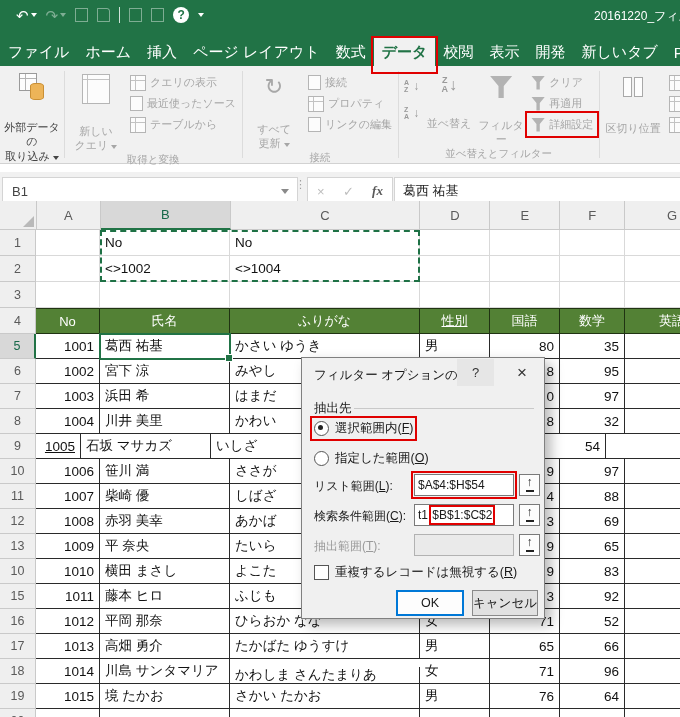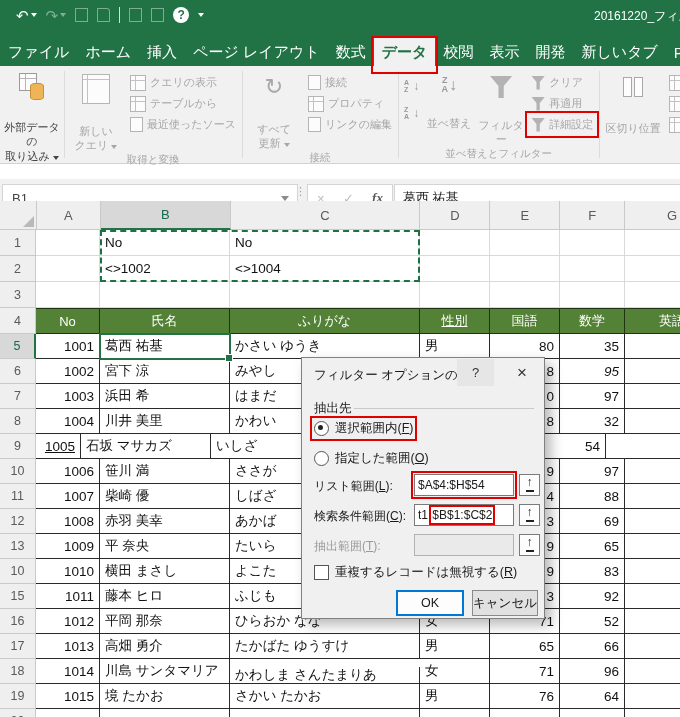--- a/index.html
+++ b/index.html
@@ -48,21 +48,21 @@
   .ext-ic .tbl::after{content:"";position:absolute;top:0;bottom:0;left:5px;width:1px;background:#b5b5b5}
   .ext-ic .cyl{position:absolute;right:1px;bottom:0;width:12px;height:15px;background:#edb458;border:1px solid #c98f35;border-radius:5px/3px}
   .azic{display:flex;flex-direction:column;font-size:7px;font-weight:bold;line-height:7px;color:#9a9a9a}
   .sortbig{display:flex;gap:1px;margin-top:3px;align-items:center}
   .sortbig .za{display:flex;flex-direction:column;font-size:9px;font-weight:bold;line-height:9px;color:#9a9a9a}
   .arrowdn{font-size:12px;color:#9a9a9a}
   .cols-ic{position:relative;width:24px;height:26px;margin-top:3px}
   .cols-ic span{position:absolute;top:2px;width:7px;height:18px;border:1px solid #a8a8a8;background:#fdfdfd}
   .redbox-item{outline:2px solid #e00000;outline-offset:1px}
   
-  .fbar{position:absolute;left:0;top:179px;right:0;height:37px;background:#f1f1f1;border-bottom:1px solid #c6c6c6}
+  .fbar{position:absolute;left:0;top:172px;right:0;height:37px;background:#f1f1f1;border-bottom:1px solid #c6c6c6}
   .namebox{position:absolute;left:2px;top:5px;width:285px;height:26px;background:#fff;border:1px solid #d4d4d4;font-size:13px;color:#444;display:flex;align-items:center;padding-left:9px}
   .nb-caret{position:absolute;right:8px;top:11px;width:0;height:0;border-left:4px solid transparent;border-right:4px solid transparent;border-top:5px solid #8a8a8a}
   .fdots{position:absolute;left:295px;top:9px;color:#a0a0a0;font-size:11px;letter-spacing:0;line-height:6px;text-align:center;width:8px}
   .fbtns{position:absolute;left:307px;top:5px;width:84px;height:26px;background:#fff;border:1px solid #d4d4d4;display:flex;align-items:center;justify-content:space-around;font-size:13px;color:#bdbdbd}
   .fbtns .fx{color:#595959;font-style:italic;font-family:"Liberation Serif","DejaVu Serif",serif;font-weight:bold}
   .fvalue{position:absolute;left:394px;top:5px;right:0;height:26px;background:#fff;border:1px solid #d4d4d4;border-right:none;font-size:13px;color:#222;display:flex;align-items:center;padding-left:8px}
   
   .sheet{position:absolute;left:0;top:201px;width:720px}
   .shead{display:flex;height:29px}
   .corner{width:36px;background:#efefef;border-right:1px solid #c9c9c9;border-bottom:1px solid #c9c9c9;position:relative}
@@ -196,26 +196,26 @@
           <span class="ic icgrid bigic"></span>
           <span class="blabel"><span>新しい</span><br>
           <span>クエリ</span> <span class="caret"></span></span>
         </div>
         <div class="smallcol">
           <div class="sitem">
               <span class="ic icgrid"></span>
               <span>クエリの表示</span>
             </div>
           <div class="sitem">
+              <span class="ic icdoc"></span>
+              <span>最近使ったソース</span>
+            </div>
+          <div class="sitem">
               <span class="ic icgrid"></span>
               <span>テーブルから</span>
-            </div>
-          <div class="sitem">
-              <span class="ic icdoc"></span>
-              <span>最近使ったソース</span>
             </div>
         </div>
       </div>
       <div class="glabel">取得と変換</div>
       <div class="gsep"></div>
     </div>
 
     <div class="rgroup">
       <div class="gc">
         <div class="bigbtn">
@@ -396,21 +396,21 @@
           <div class="c dark num" style="width: 65px;">35</div>
           <div class="c dark num" style="width: 95px;"></div>
         </div>
         <div class="srow" style="height: 25px;">
           <div class="rh">6</div>
           <div class="c dark num" style="width: 64px;">1002</div>
           <div class="c dark" style="width: 130px;">宮下 涼</div>
           <div class="c dark" style="width: 190px;">みやし</div>
           <div class="c dark" style="width: 70px;"></div>
           <div class="c dark num" style="width: 70px;">8</div>
-          <div class="c dark num" style="width: 65px; font-style: italic;">95</div>
+          <div class="c dark num" style="width: 65px;">95</div>
           <div class="c dark num" style="width: 95px;"></div>
         </div>
         <div class="srow" style="height: 25px;">
           <div class="rh">7</div>
           <div class="c dark num" style="width: 64px;">1003</div>
           <div class="c dark" style="width: 130px;">浜田 希</div>
           <div class="c dark" style="width: 190px;">はまだ</div>
           <div class="c dark" style="width: 70px;"></div>
           <div class="c dark num" style="width: 70px;">0</div>
           <div class="c dark num" style="width: 65px;">97</div>

